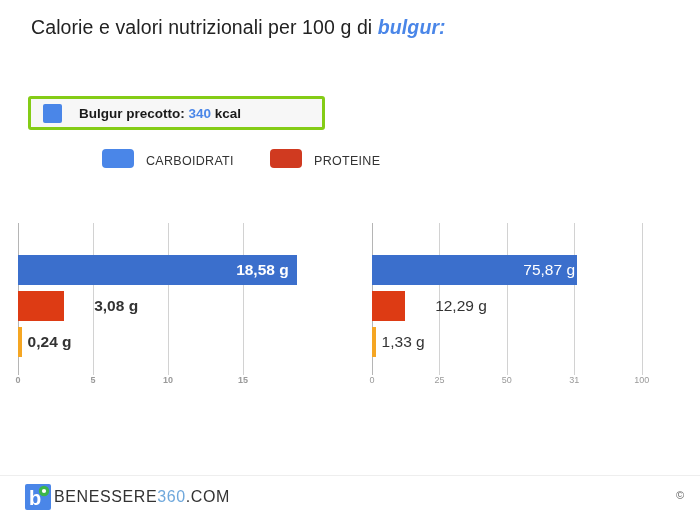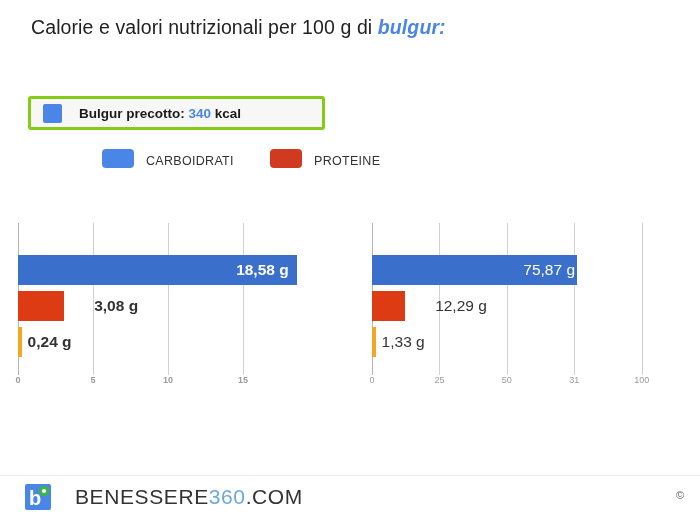--- a/index.html
+++ b/index.html
@@ -208,22 +208,22 @@
   }
   .brand-logo {
     width: 26px;
     height: 26px;
     background: #4a86e8;
     border-radius: 2px;
     position: relative;
     flex: 0 0 auto;
   }
   .brand-name {
-    margin-left: 24px;
-    font-size: 21px;
+    margin-left: 3px;
+    font-size: 16px;
     color: #333333;
     letter-spacing: 0.6px;
     white-space: nowrap;
   }
   .brand-name .num { color: #6fa8dc; }
 
   .copyright {
     position: absolute;
     right: 16px;
     top: 13px;

